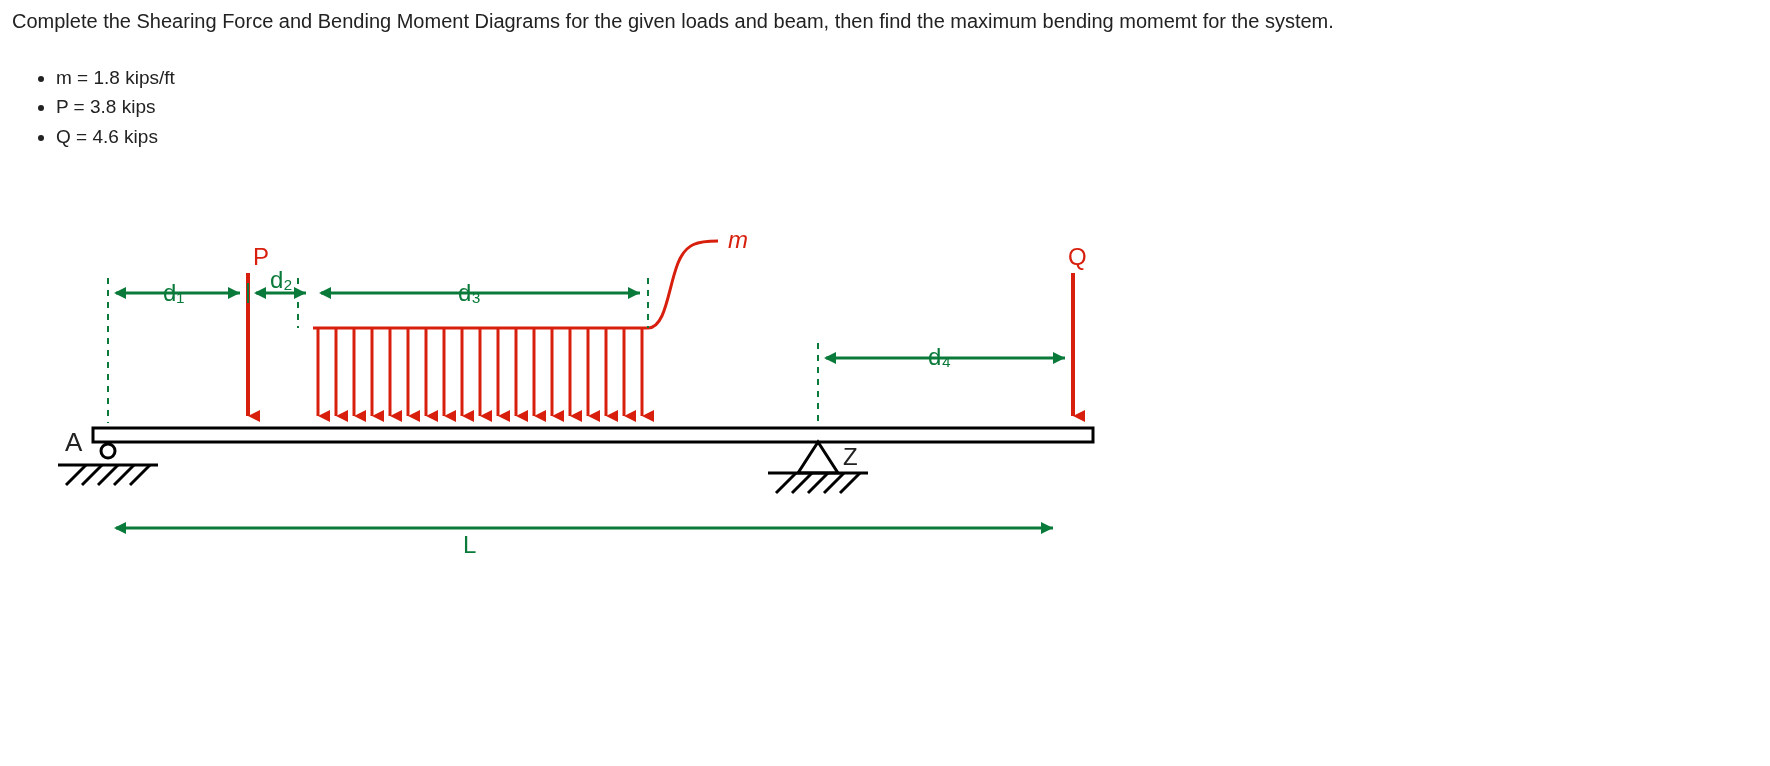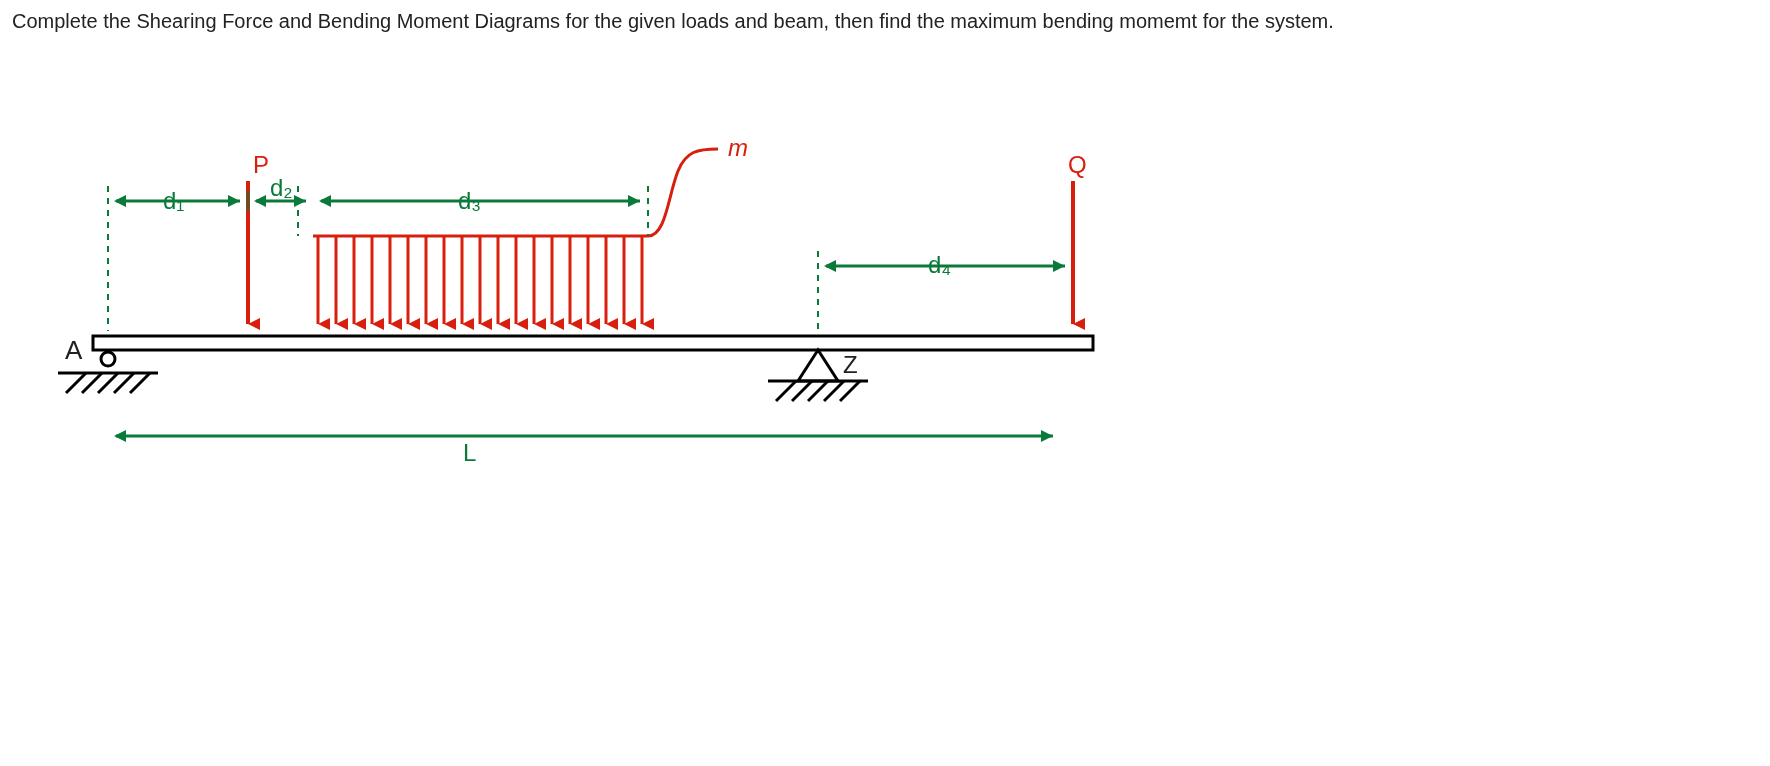--- a/index.html
+++ b/index.html
@@ -38,20 +38,25 @@
   }
   svg { display: block; }
 </style>
 </head>
 <body>
 
 <div class="page">
   <p class="instruction">Complete the Shearing Force and Bending Moment Diagrams for the given loads and beam, then find the maximum bending momemt for the system.</p>
 
   <div class="gap"></div>
+  <ul class="given">
+    <li>m = 1.8 kips/ft</li>
+    <li>P = 3.8 kips</li>
+    <li>Q = 4.6 kips</li>
+  </ul>
 
   <div class="figwrap">
     <svg width="1100" height="380" viewBox="0 0 1100 380" xmlns="http://www.w3.org/2000/svg">
       <defs>
 
         <marker id="gR" markerWidth="14" markerHeight="12" refX="12" refY="6" orient="auto" markerUnits="userSpaceOnUse">
           <path d="M0,0 L12,6 L0,12 Z" fill="#0a7a3a"></path>
         </marker>
         <marker id="gL" markerWidth="14" markerHeight="12" refX="2" refY="6" orient="auto" markerUnits="userSpaceOnUse">
           <path d="M12,0 L0,6 L12,12 Z" fill="#0a7a3a"></path>

